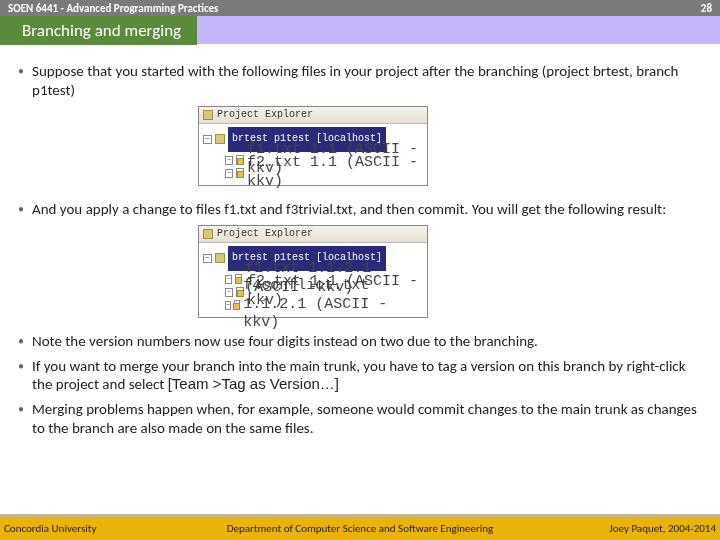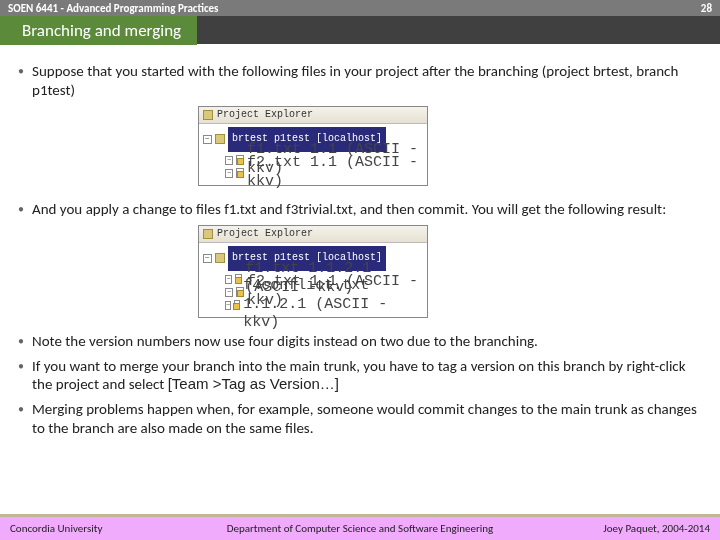--- a/index.html
+++ b/index.html
@@ -17,21 +17,21 @@
     color: #fff;
     font-size: 11px;
     padding: 2px 8px;
     display: flex;
     justify-content: space-between;
     align-items: center;
     height: 16px;
     font-weight: bold;
   }
   .titlebar {
-    background: #404040;
+    background: #c4b5fd;
     height: 28px;
     display: flex;
     align-items: center;
   }
   .titlebar .title {
     background: #5b8a3a;
     color: #fff;
     font-size: 17px;
     font-weight: 300;
     padding: 4px 16px 4px 22px;
@@ -102,23 +102,23 @@
   .file-row .file-ic::after{content:"";position:absolute;bottom:-1px;right:-1px;width:5px;height:5px;background:#e8c24a;border:1px solid #a88820;}
   .file-row span { font-size:15px; color:#444;}
   .footer {
     position:absolute;
     bottom:0; left:0; right:0;
     height:26px;
     border-top:3px solid #c1b695;
     display:flex;
     justify-content:space-between;
     align-items:center;
-    padding:0 10px;
+    padding:0 4px;
     font-size:11px;
-    background:#f0abfc;
+    background:#eab308;
   }
   .footer .mid { position:absolute; left:50%; transform:translateX(-50%);}
 </style>
 </head>
 <body>
 
 <div class="topbar">
   <span>SOEN 6441 - Advanced Programming Practices</span>
   <span>28</span>
 </div>

